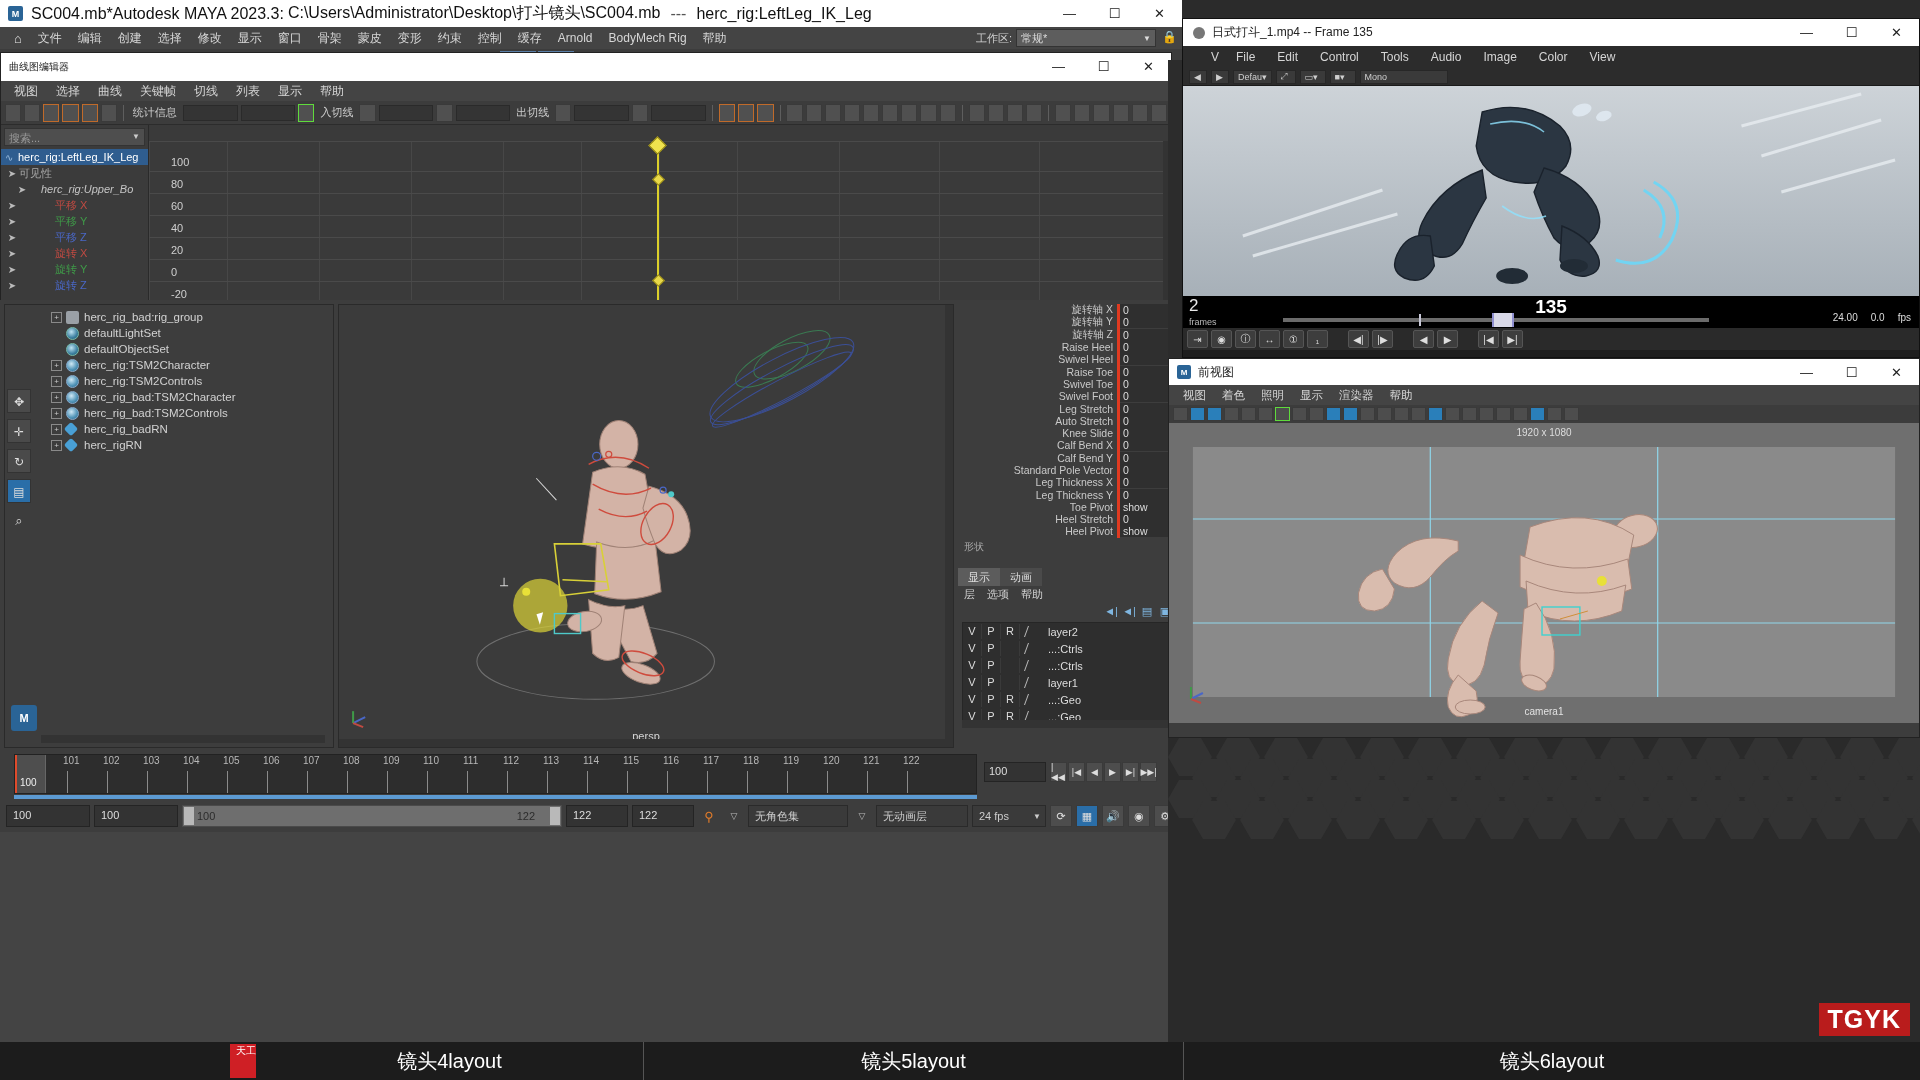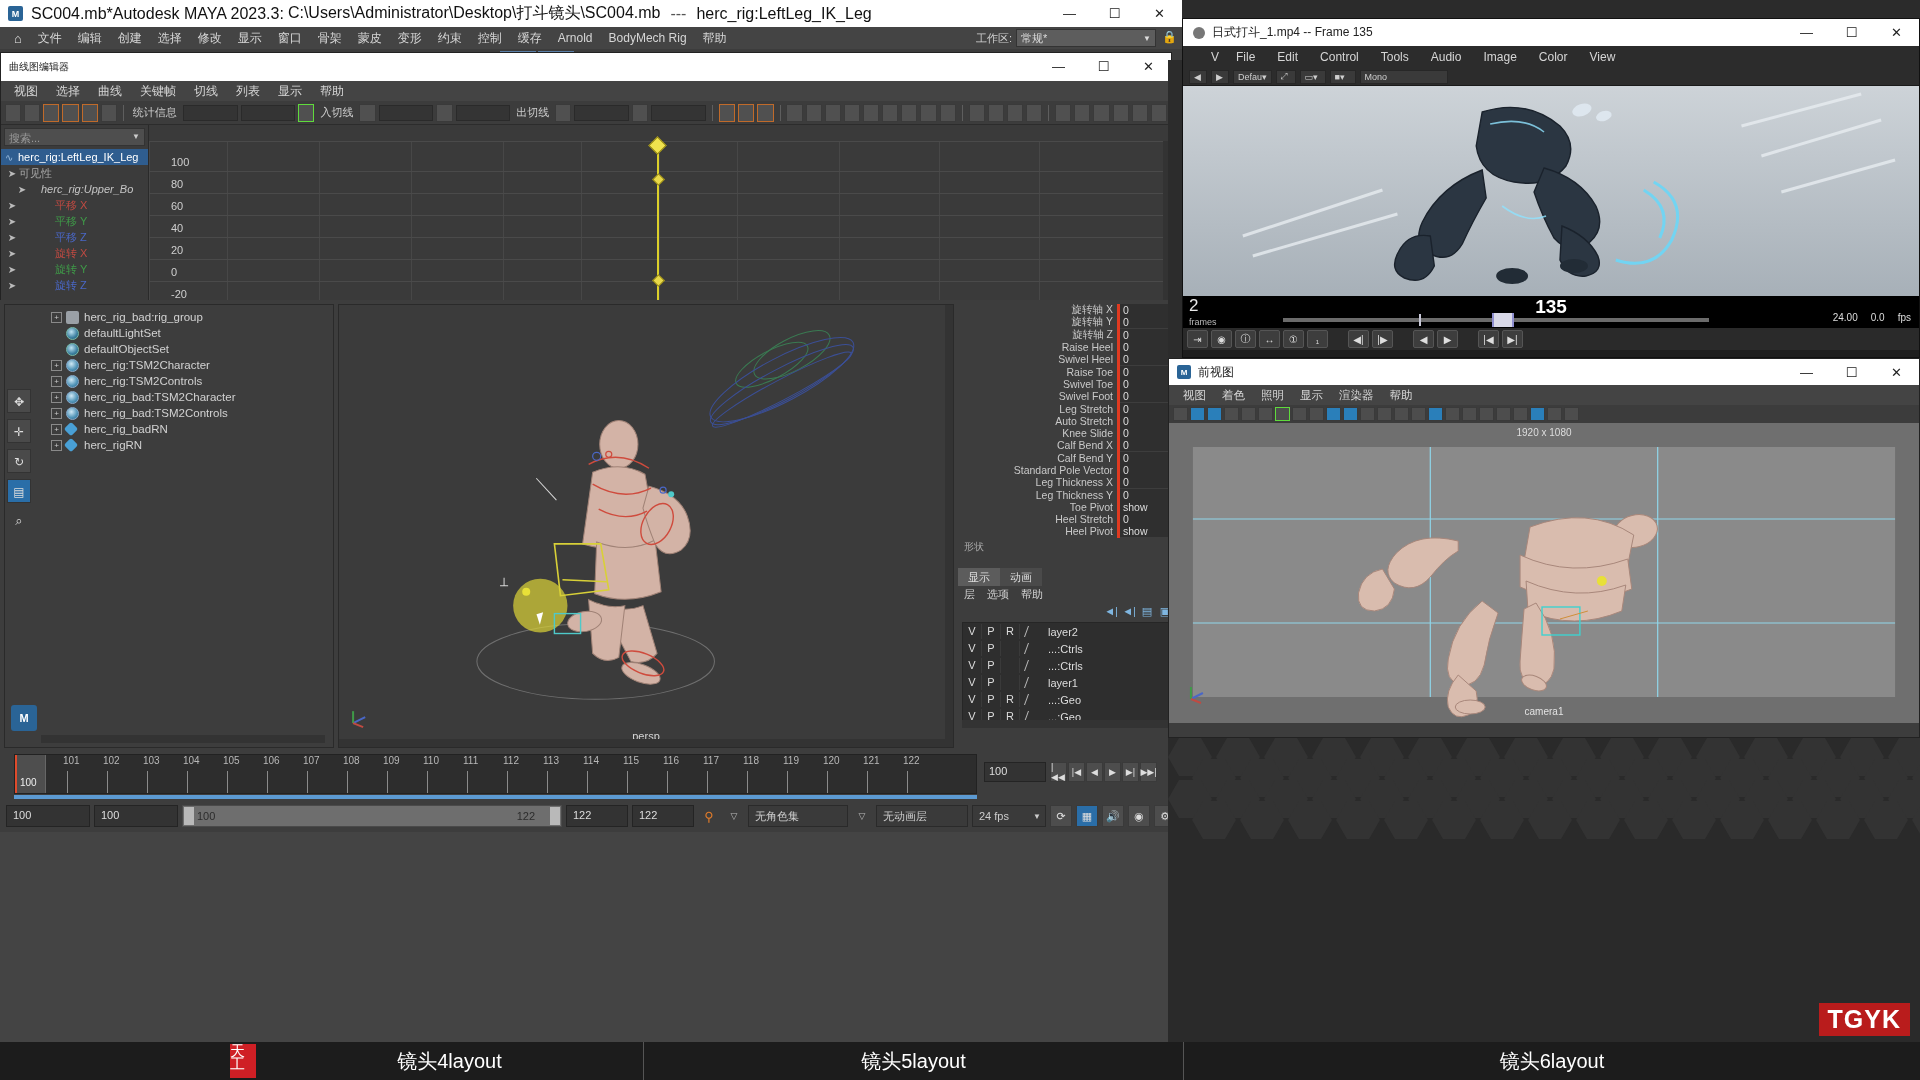--- a/index.html
+++ b/index.html
@@ -210,21 +210,21 @@
   .fv-res { position:absolute; top:4px; left:50%; transform:translateX(-50%); font-size:10px; color:#ddd; }
   .fv-cam { position:absolute; bottom:6px; left:50%; transform:translateX(-50%); font-size:10px; color:#e3e3e3; }
 
   
   #bottombar { position:absolute; left:0; top:1042px; width:1920px; height:38px; background:#1c1c1c; }
   .bb-tab { position:absolute; top:0; height:38px; display:flex; align-items:center; justify-content:center;
      color:#fff; font-size:20px; border-right:1px solid #555; }
   .bb-logo { position:absolute; left:0; top:0; width:222px; height:38px; background:#f7a747;
      display:flex; align-items:center; padding-left:6px; color:#fff; font-size:15px; opacity:.95; }
   .bb-red { position:absolute; left:230px; top:2px; width:26px; height:34px; background:#cf1f25; color:#fff;
-     font-size:15px; text-align:left; line-height:13px; }
+     font-size:10px; text-align:right; line-height:13px; }
 
   
   #hexbg { position:absolute; left:1168px; top:738px; width:752px; height:304px; background:#2a2a2a;
      overflow:hidden; }
   .hexrow { position:absolute; display:flex; }
   .hex { width:44px; height:38px; background:#333; margin-right:4px;
      clip-path: polygon(25% 0%, 75% 0%, 100% 50%, 75% 100%, 25% 100%, 0% 50%); }
   #tgyk { position:absolute; right:10px; bottom:6px; background:#b91c1c; color:#fff; font-size:25px;
      font-weight:bold; padding:2px 9px; letter-spacing:1px; }
   .rv-sidebar { position:absolute; left:1168px; top:60px; width:16px; height:300px; background:#2c2c2c;

